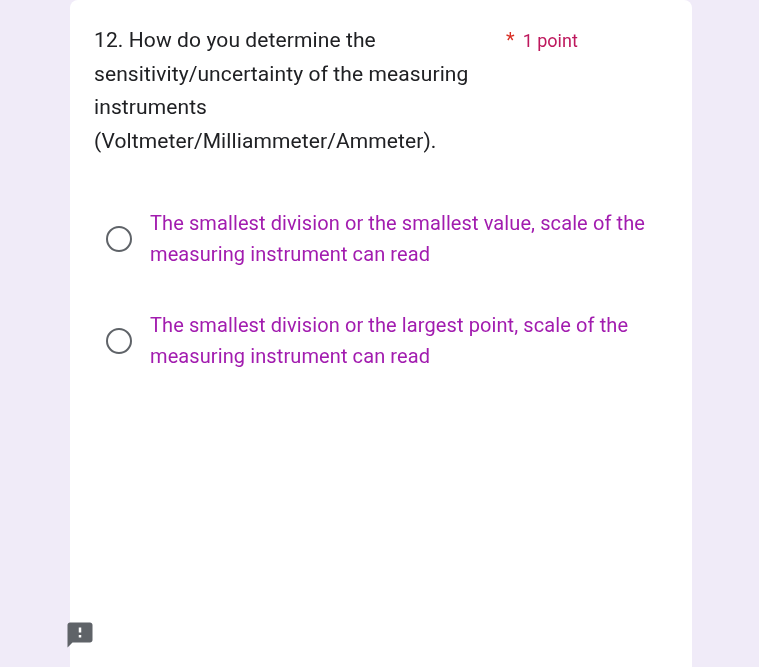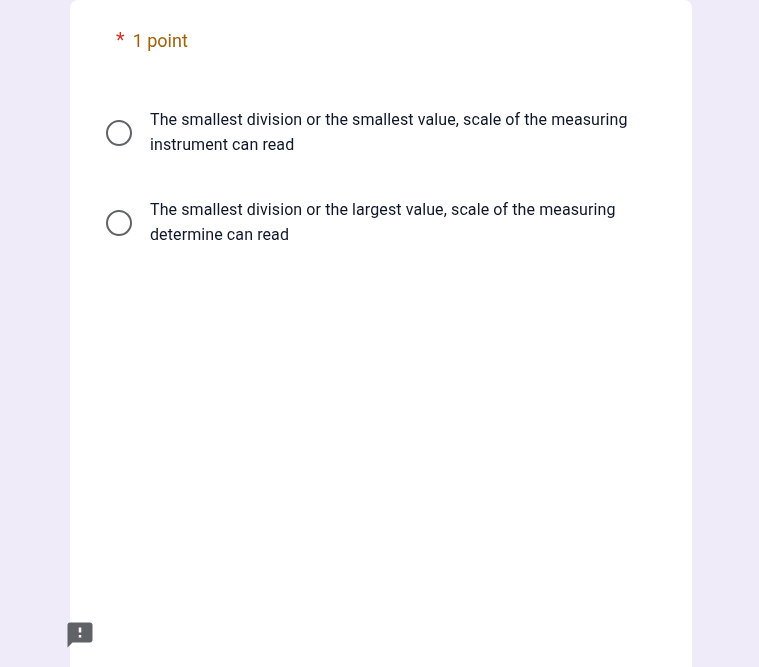--- a/index.html
+++ b/index.html
@@ -38,21 +38,21 @@
       letter-spacing: 0.1px;
     }
     .required-asterisk {
       color: #d93025;
       font-size: 20px;
       margin-left: 22px;
       margin-right: 8px;
       line-height: 1.6;
     }
     .points {
-      color: #a16207;
+      color: #be185d;
       font-size: 18px;
       line-height: 1.9;
     }
     .options {
       padding-left: 12px;
       padding-top: 20px;
     }
     .option-row {
       display: flex;
       align-items: center;
@@ -60,22 +60,22 @@
     }
     .radio-circle {
       width: 26px;
       height: 26px;
       border: 2.5px solid #5f6368;
       border-radius: 50%;
       flex-shrink: 0;
       margin-right: 18px;
     }
     .option-text {
-      font-size: 16px;
-      color: #0f172a;
+      font-size: 20px;
+      color: #a21caf;
       line-height: 1.55;
       letter-spacing: 0.1px;
     }
     .feedback-button {
       position: absolute;
       bottom: 16px;
       left: 62px;
       width: 36px;
       height: 32px;
       display: flex;
@@ -84,32 +84,33 @@
     }
     .feedback-button svg {
       fill: #5f6368;
     }
   </style>
 </head>
 <body>
 
 <div class="form-card">
   <div class="question-header">
+    <div class="question-text">12. How do you determine the sensitivity/uncertainty of the measuring instruments (Voltmeter/Milliammeter/Ammeter).</div>
     <span class="required-asterisk">*</span>
     <span class="points">1 point</span>
   </div>
 
   <div class="options">
     <div class="option-row">
       <div class="radio-circle"></div>
       <div class="option-text">The smallest division or the smallest value, scale of the measuring instrument can read</div>
     </div>
     <div class="option-row" style="margin-bottom:0;">
       <div class="radio-circle"></div>
-      <div class="option-text">The smallest division or the largest value, scale of the measuring determine can read</div>
+      <div class="option-text">The smallest division or the largest point, scale of the measuring instrument can read</div>
     </div>
   </div>
 </div>
 
 <div class="feedback-button">
   <svg width="32" height="30" viewBox="0 0 24 24">
     <path d="M20 2H4c-1.1 0-2 .9-2 2v18l4-4h14c1.1 0 2-.9 2-2V4c0-1.1-.9-2-2-2zm-7 12h-2v-2h2v2zm0-4h-2V6h2v4z"></path>
   </svg>
 </div>
 

